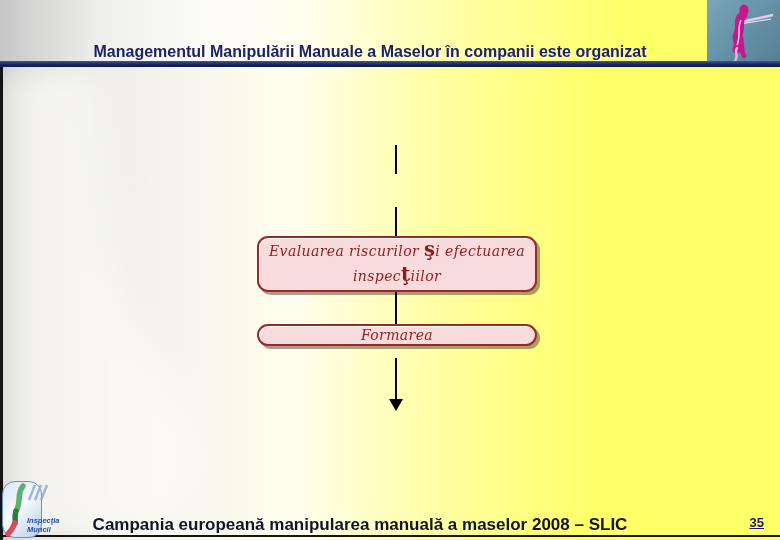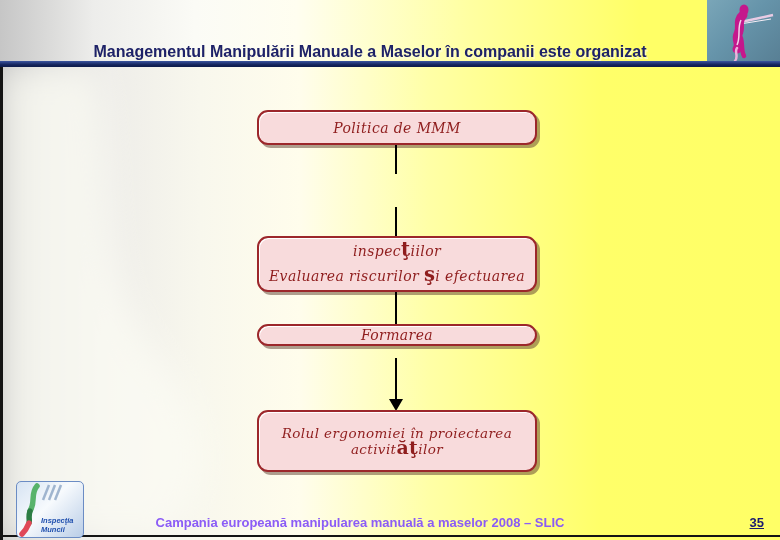--- a/index.html
+++ b/index.html
@@ -61,30 +61,30 @@
   .c3{top:292px;height:32px;}
   .c4{top:358px;height:44px;}
   .fc-arrow{
     position:absolute;left:389px;top:399px;width:0;height:0;
     border-left:7px solid transparent;border-right:7px solid transparent;
     border-top:12px solid #000;
   }
   
   .footer-text{
     position:absolute;left:40px;width:640px;top:515px;
-    text-align:center;color:#8b5cf6;font-size:13px;font-weight:bold;
+    text-align:center;color:#0f172a;font-size:17px;font-weight:bold;
   }
   .page-number{
     position:absolute;right:16px;top:515px;
     color:#1b1b70;font-size:13px;font-weight:bold;text-decoration:underline;
   }
   .logo{
-    position:absolute;left:16px;top:481px;width:68px;height:57px;
+    position:absolute;left:2px;top:481px;width:40px;height:57px;
     background:linear-gradient(135deg,#d7e4f3 0%,#f7fafd 45%,#b9cde7 100%);
-    border:1px solid #6b8cc4;border-radius:5px;box-sizing:border-box;
+    border:1px solid #6b8cc4;border-radius:13px;box-sizing:border-box;
   }
 </style>
 </head>
 <body>
 
 <div class="slide">
 
   <div class="header">
     <div class="title">Managementul Manipulării Manuale a Maselor în companii este organizat
 pe 5 domenii</div>
@@ -108,42 +108,36 @@
   <svg class="curve-overlay" width="380" height="473" viewBox="0 0 380 473">
     <defs>
         <filter id="soft" x="-40%" y="-40%" width="180%" height="180%">
           <feGaussianBlur stdDeviation="16"></feGaussianBlur>
         </filter>
       </defs>
     <path d="M0,0 L95,0 C120,120 90,200 160,290 C230,380 200,430 170,473 L0,473 Z" fill="rgba(252,252,244,0.75)" filter="url(#soft)"></path>
   </svg>
   <div class="left-line"></div>
 
-  <div class="fc-box b1">
-    <span>Politica de MMM</span>
-  </div>
   <div class="fc-line c1"></div>
 
   <div class="fc-line c2"></div>
 
   <div class="fc-box b3">
+    <div class="ln"><span>Evaluarea riscurilor </span><span class="glyph">ş</span><span>i efectuarea</span></div>
     <div class="ln"><span>inspec</span><span class="glyph">ţ</span><span>iilor</span></div>
-    <div class="ln"><span>Evaluarea riscurilor </span><span class="glyph">ş</span><span>i efectuarea</span></div>
   </div>
   <div class="fc-line c3"></div>
 
   <div class="fc-box b4">
     <span>Formarea</span>
   </div>
   <div class="fc-line c4"></div>
   <div class="fc-arrow"></div>
 
-  <div class="fc-box b5">
-    <div><span>Rolul ergonomiei în proiectarea activit</span><span class="glyph">ăţ</span><span>ilor</span></div>
-  </div>
 
   <div class="footer-text">Campania europeană manipularea manuală a maselor 2008 – SLIC</div>
   <div class="page-number">35</div>
   <div class="bottom-line"></div>
 
   <div class="logo">
     <svg width="58" height="55" viewBox="0 0 58 55">
       <g stroke="#97aecb" stroke-width="2.5" opacity="0.9">
         <line x1="26" y1="18" x2="32" y2="3"></line>
         <line x1="32" y1="18" x2="38" y2="3"></line>

